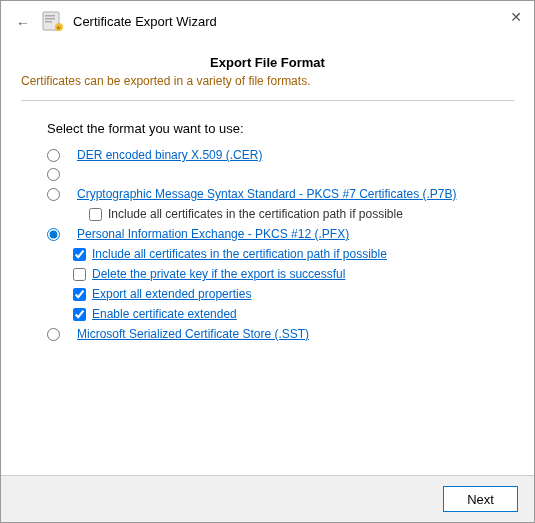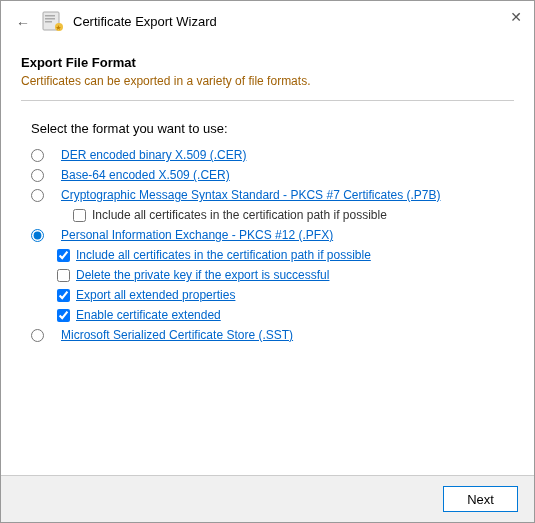--- a/index.html
+++ b/index.html
@@ -74,32 +74,33 @@
       flex-direction: column;
       padding: 0;
     }
     .header-section {
       padding: 16px 20px 12px 20px;
     }
     .header-title {
       font-weight: bold;
       font-size: 13px;
       margin-bottom: 4px;
+      text-align: center;
     }
     .header-desc {
       font-size: 12px;
       color: #a16207;
     }
     .divider {
       height: 1px;
       background: #ccc;
       margin: 0 20px;
     }
     .content {
-      padding: 20px 30px;
+      padding: 20px 46px;
       flex: 1;
     }
     .select-label {
       font-size: 13px;
       margin-bottom: 12px;
     }
     .option-row {
       display: flex;
       align-items: center;
       margin-bottom: 6px;
@@ -197,21 +198,20 @@
     <div class="content">
       <div class="select-label">Select the format you want to use:</div>
 
       <div class="option-row">
         <input type="radio" name="format" id="opt1" style="">
         <label for="opt1" class="option-label link-style">DER encoded binary X.509 (.CER)</label>
       </div>
 
       <div class="option-row">
         <input type="radio" name="format" id="opt2" style="">
-        <label for="opt2" class="option-label link-style">Base-64 encoded X.509 (.CER)</label>
       </div>
 
       <div class="option-row">
         <input type="radio" name="format" id="opt3" style="">
         <label for="opt3" class="option-label link-style">Cryptographic Message Syntax Standard - PKCS #7 Certificates (.P7B)</label>
       </div>
       <div class="indent-checkbox">
         <input type="checkbox" id="opt3sub" style="">
         <label for="opt3sub" class="option-label">Include all certificates in the certification path if possible</label>
       </div>

